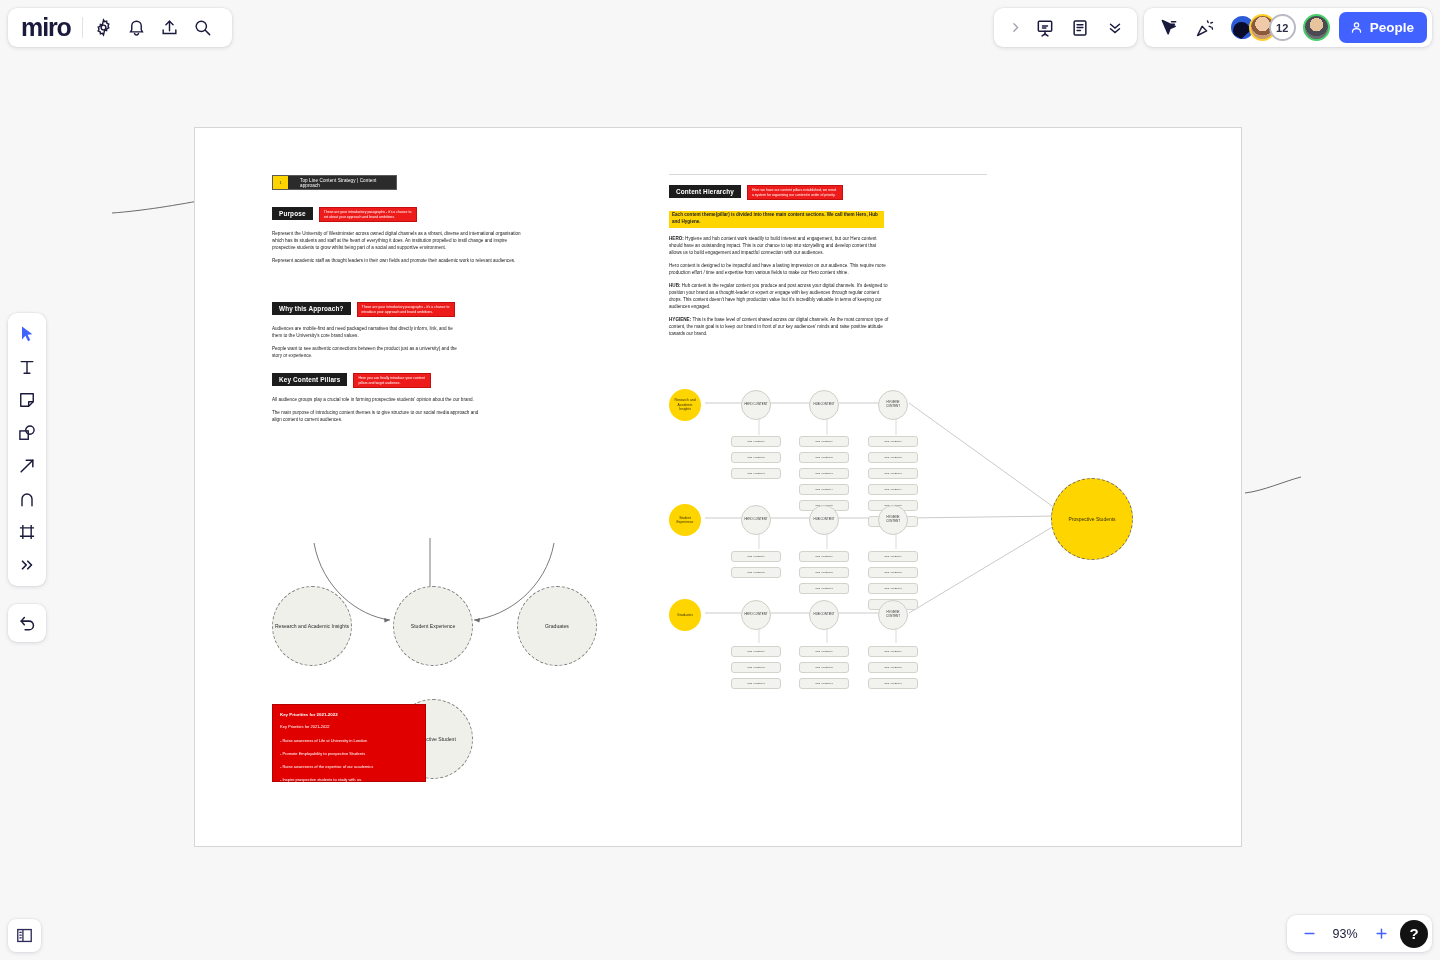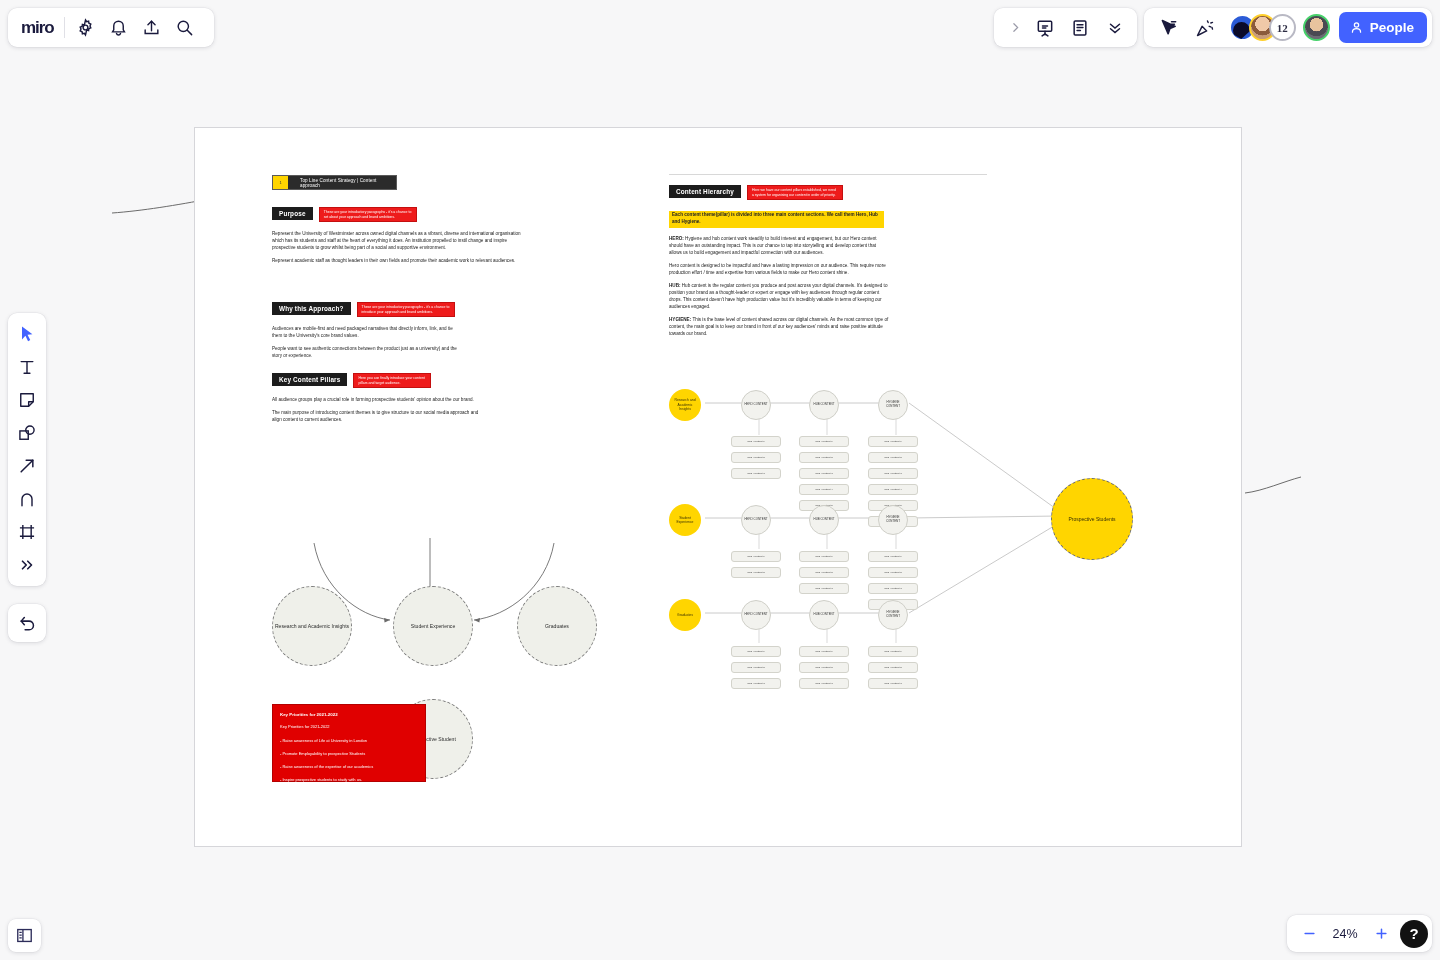--- a/index.html
+++ b/index.html
@@ -27,35 +27,35 @@
   
   .bar {
     position: absolute;
     background: #fff;
     border-radius: 9px;
     box-shadow: 0 1px 4px rgba(20,20,48,.13), 0 0 0 .5px rgba(20,20,48,.05);
     display: flex; align-items: center;
   }
   .hdr-left { left: 8px; top: 8px; height: 39px; padding: 0 13px; gap: 0; }
   .miro-logo {
-    font-size: 17px; font-weight: bold; color: #1a1a3d;
+    font-size: 25px; font-weight: bold; color: #1a1a3d;
     letter-spacing: -1.1px; padding-right: 11px; line-height: 1;
   }
   .divider-v { width: 1px; height: 21px; background: #e0e0e6; margin-right: 4px; }
   .ibtn {
     width: 33px; height: 33px; border-radius: 7px;
     display: flex; align-items: center; justify-content: center;
     cursor: pointer; border: none; background: transparent;
   }
   .ibtn svg { display: block; }
 
   .hdr-mid { right: 303px; top: 8px; height: 39px; padding: 0 6px 0 10px; gap: 2px; }
   .hdr-right { right: 8px; top: 8px; height: 39px; padding: 0 5px 0 9px; gap: 3px; }
 
-  .avatars { display: flex; align-items: center; margin: 0 6px 0 4px; font-family: Liberation Serif, serif; }
+  .avatars { display: flex; align-items: center; margin: 0 6px 0 4px; }
   .av {
     width: 27px; height: 27px; border-radius: 50%;
     border: 2px solid #fff; margin-left: -7px;
     background-size: cover; position: relative;
     display: flex; align-items: center; justify-content: center;
     font-size: 11px; font-weight: bold; color: #2d2d44;
   }
   .av:first-child { margin-left: 0; }
   .av-blue { background: #2b5bd7; overflow: hidden; }
   .av-blue::after {
@@ -543,21 +543,21 @@
       <path d="M5.5 8h3M5.5 11.5h3M5.5 15h3" stroke-width="1.5"></path>
     </svg>
   </div>
 
   <div class="zoombar">
     <div class="ibtn" style="width:26px;height:26px;">
       <svg width="15" height="15" viewBox="0 0 24 24" stroke="#4262ff" stroke-width="2.4" stroke-linecap="round">
           <path d="M5 12h14"></path>
         </svg>
     </div>
-    <div class="zoom-lvl">24%</div>
+    <div class="zoom-lvl">93%</div>
     <div class="ibtn" style="width:26px;height:26px;">
       <svg width="15" height="15" viewBox="0 0 24 24" stroke="#4262ff" stroke-width="2.4" stroke-linecap="round">
           <path d="M5 12h14M12 5v14"></path>
         </svg>
     </div>
     <div class="help-btn">?</div>
   </div>
 
 </div>
 

